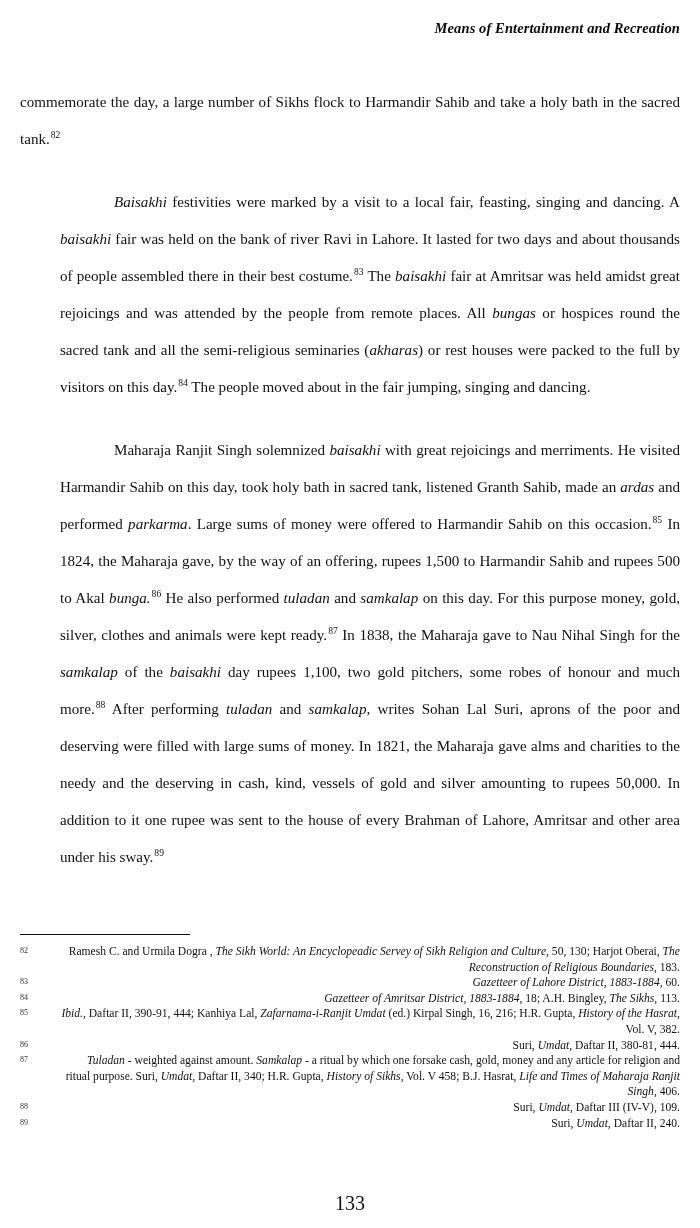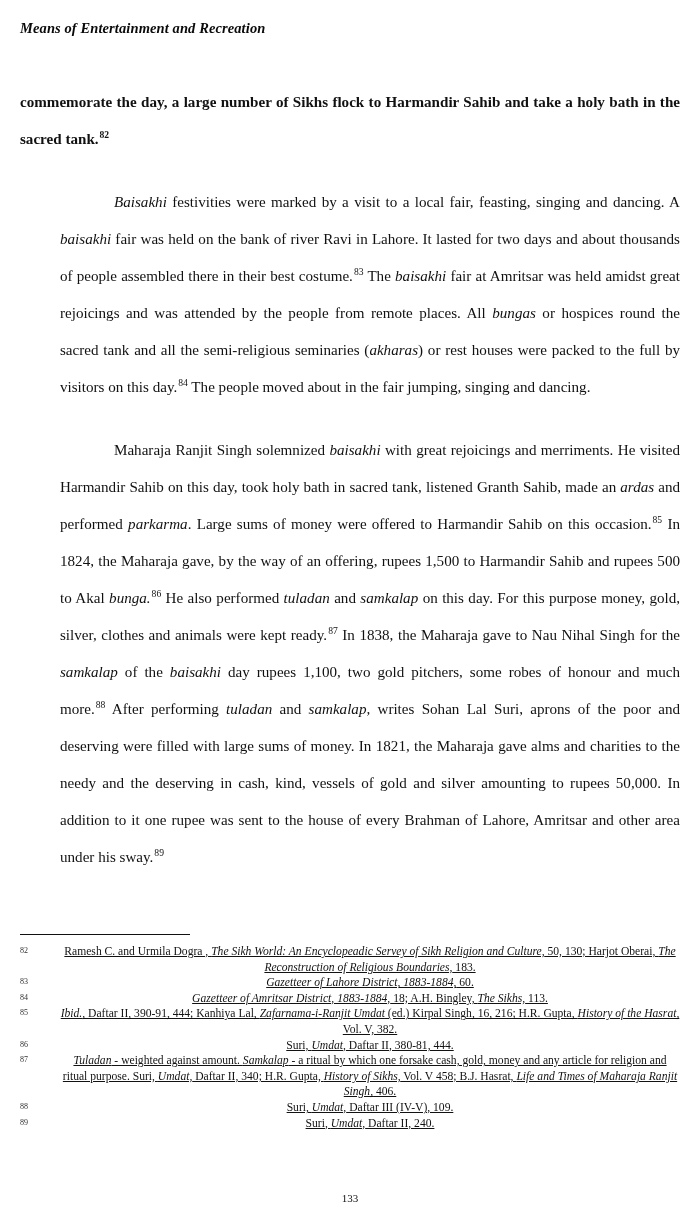--- a/index.html
+++ b/index.html
@@ -19,20 +19,21 @@
     position: absolute;
     inset: 0;
     padding: 0;
   }
   
   .running-head {
     position: absolute;
     top: 20px;
     left: 20px;
     right: 20px;
+    text-align: right;
     font-weight: bold;
     font-style: italic;
     font-size: 14.5px;
     letter-spacing: 0.1px;
     color: #0a0a0a;
   }
   
   .body-block {
     position: absolute;
     top: 84px;
@@ -42,21 +43,20 @@
   p.para {
     margin: 0 0 26px 0;
     font-size: 15.1px;
     line-height: 37px;
     text-align: justify;
     text-justify: inter-word;
     color: #111111;
   }
   p.para.cont {
     text-indent: 0;
-    font-weight: bold;
   }
   p.para.indent {
     text-indent: 54px;
     margin-left: 40px;
   }
   p.para:last-child { margin-bottom: 0; }
   i, .it { font-style: italic; }
   sup {
     font-size: 9.6px;
     vertical-align: super;
@@ -87,31 +87,30 @@
   .fn-num {
     width: 40px;
     flex: 0 0 40px;
     font-size: 8px;
     line-height: 13px;
     padding-top: 0px;
     color: #333;
   }
   .fn-text {
     flex: 1 1 auto;
-    text-align: center;
-    text-decoration: underline;
+    text-align: right;
   }
   
   .folio {
     position: absolute;
     top: 1192px;
     left: 0;
     width: 700px;
     text-align: center;
-    font-size: 11px;
+    font-size: 20px;
     color: #111;
   }
 </style>
 </head>
 <body>
 
 <div class="page">
 
   <div class="running-head">Means of Entertainment and Recreation</div>
 

